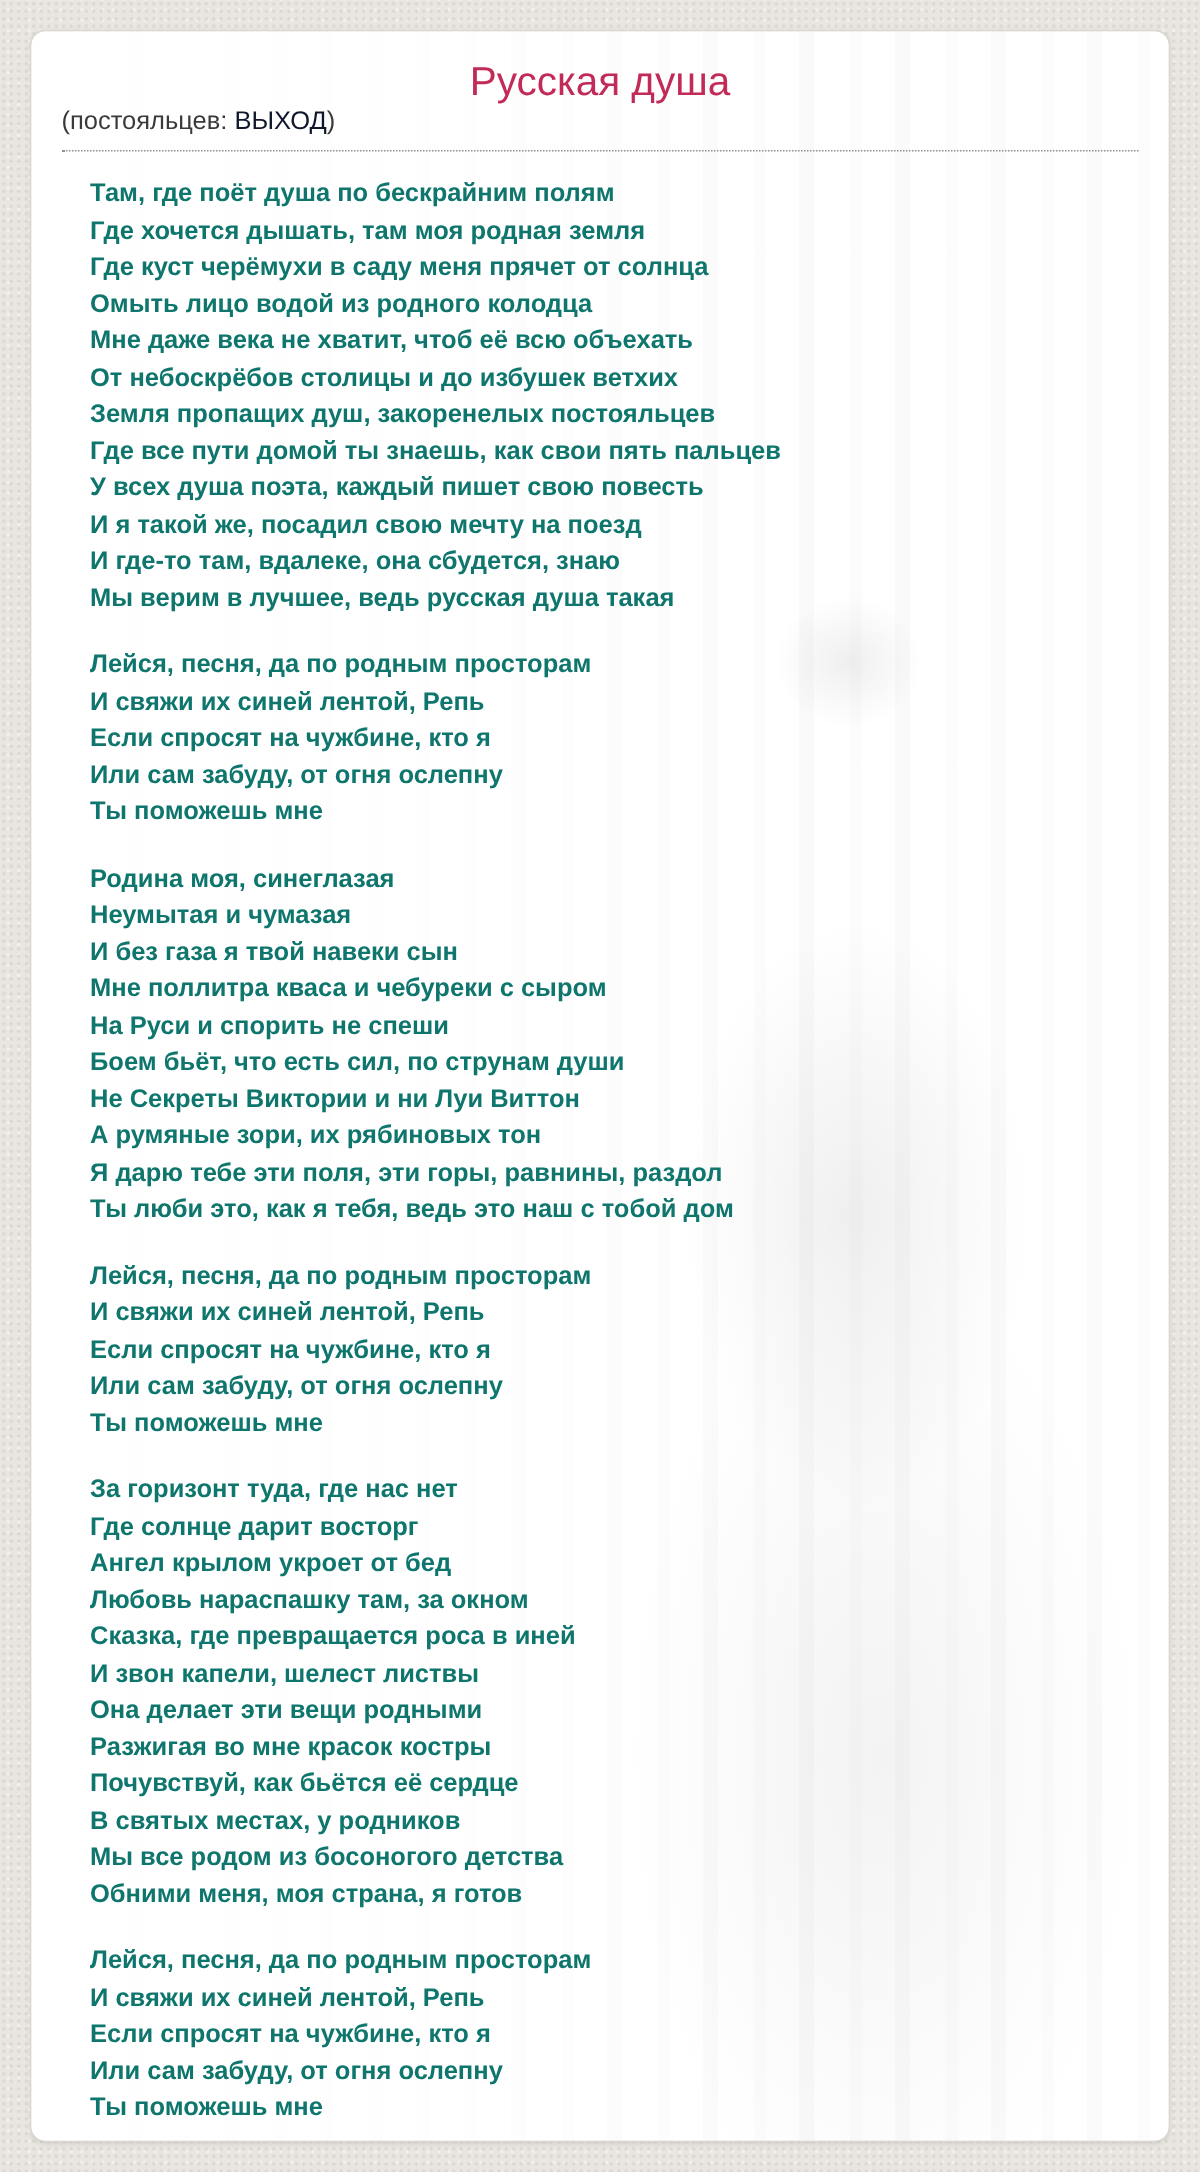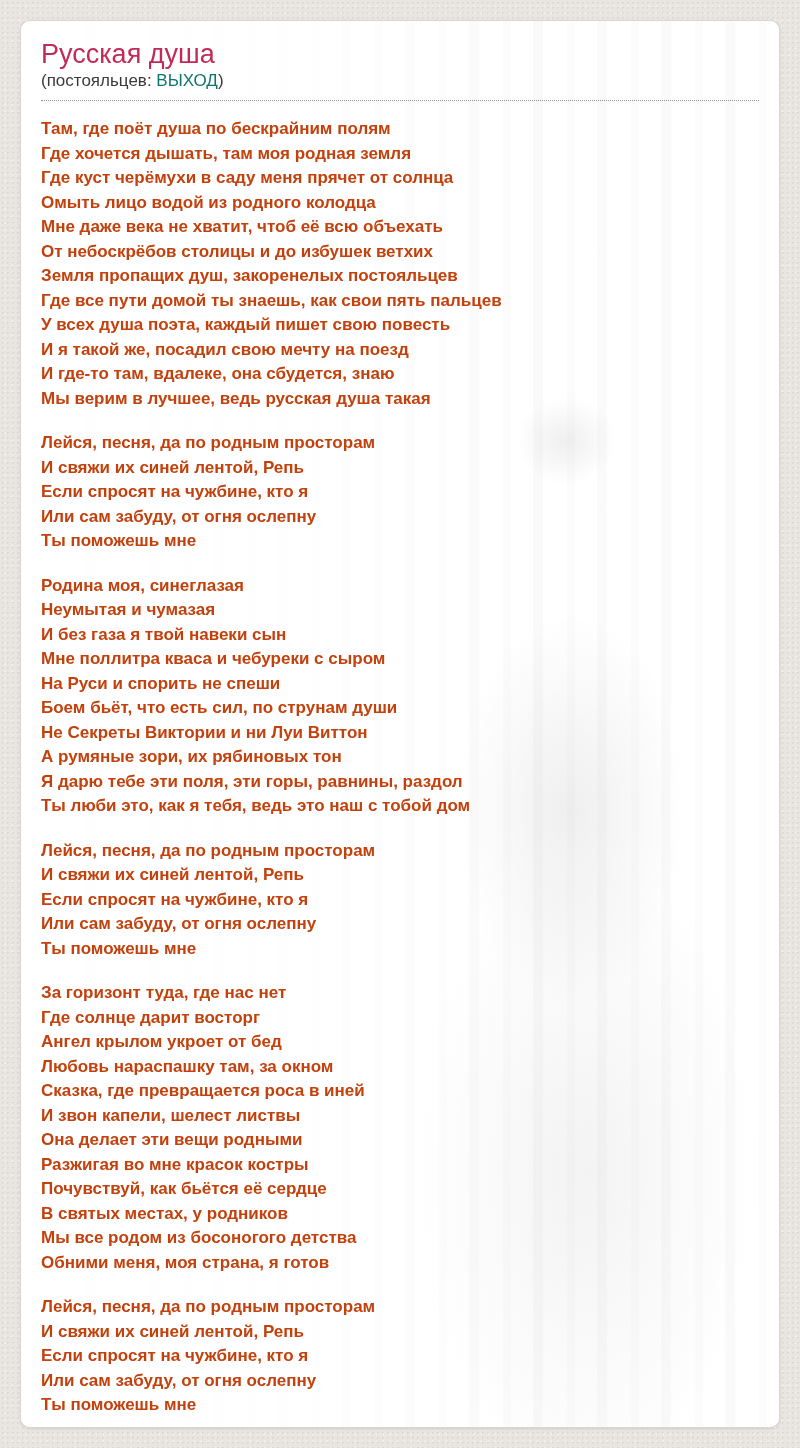--- a/index.html
+++ b/index.html
@@ -42,40 +42,42 @@
   .content {
     position: relative;
     padding: 18px 20px 20px 20px;
   }
   h1.song-title {
     margin: 0;
     font-size: 27px;
     font-weight: 400;
     line-height: 30px;
     color: #c22a57;
+    text-align: center;
   }
   .artist-line {
     margin-top: 1px;
     padding-bottom: 9px;
     font-size: 17px;
     line-height: 21px;
     color: #3a3a3a;
     border-bottom: 1px dotted #8f8f8f;
   }
   .artist-link {
-    color: #0f766e;
+    color: #0f172a;
     text-decoration: none;
     cursor: pointer;
   }
   .lyrics {
     margin-top: 16px;
     font-size: 17px;
     font-weight: bold;
     line-height: 24.5px;
-    color: #c2410c;
+    color: #0f766e;
+    margin-left: 19px;
   }
   .lyrics p {
     margin: 0 0 20px 0;
     white-space: pre-line;
   }
   .lyrics p:last-child { margin-bottom: 0; }
 </style>
 </head>
 <body>
 

